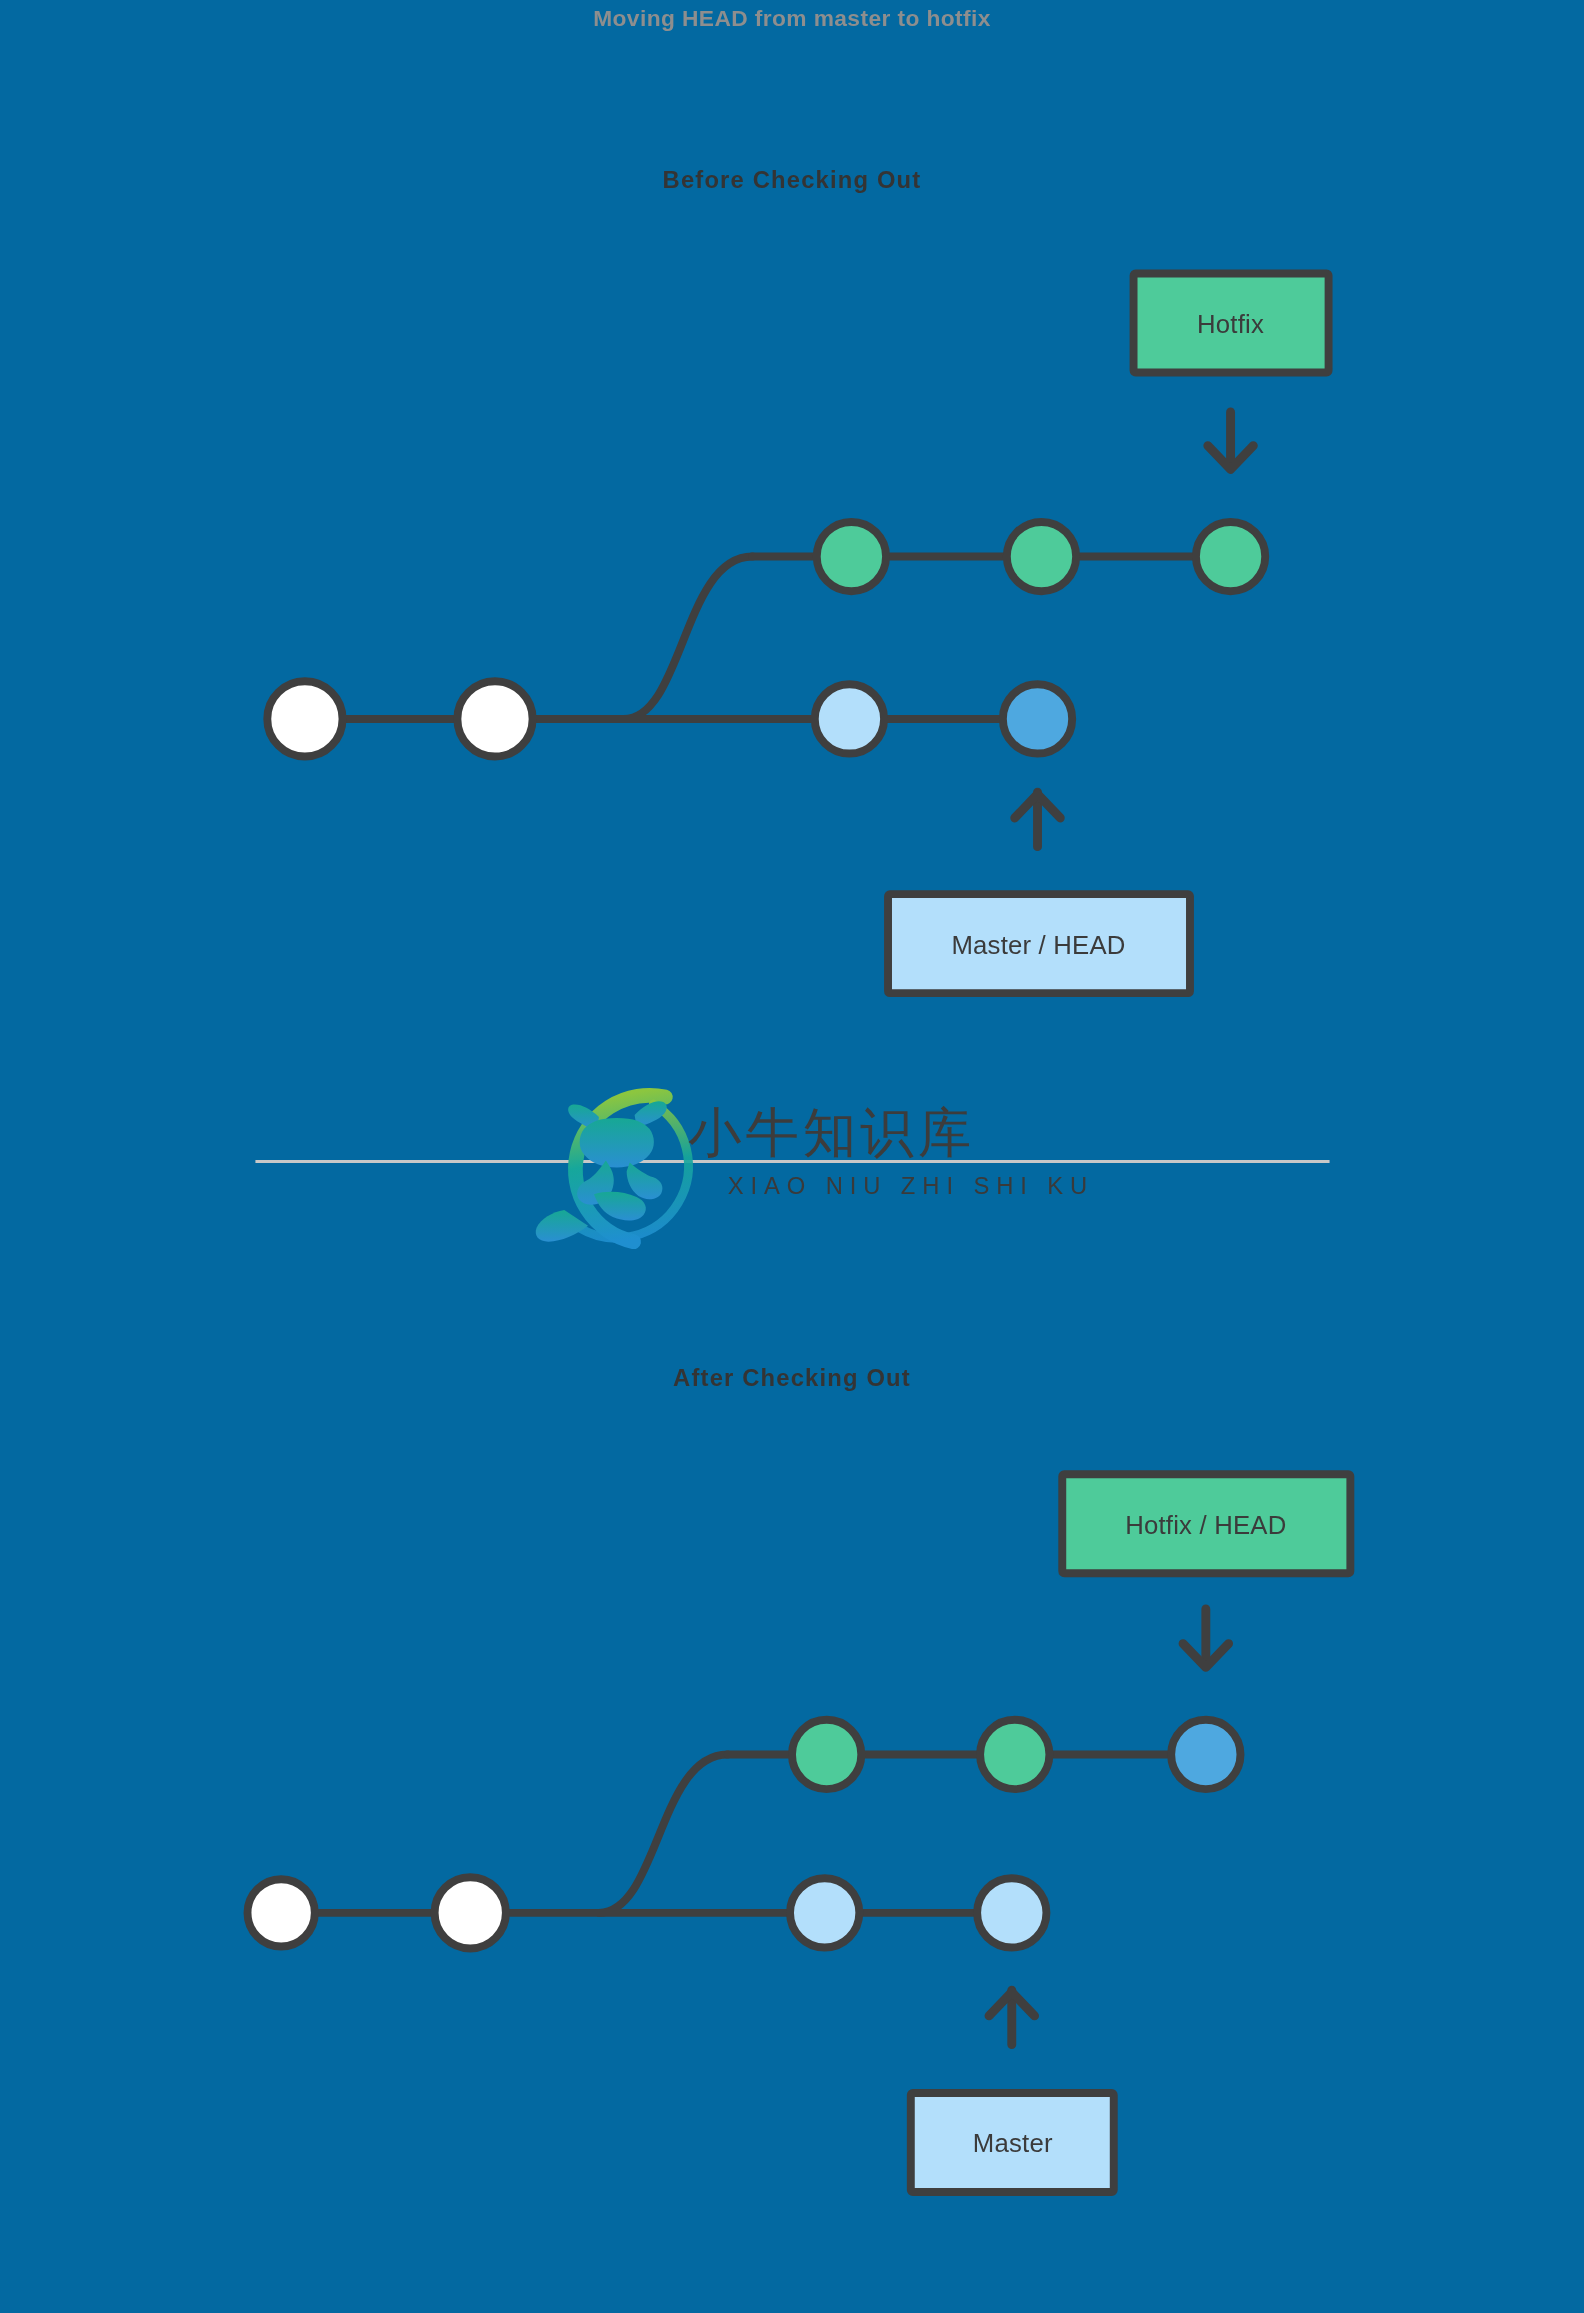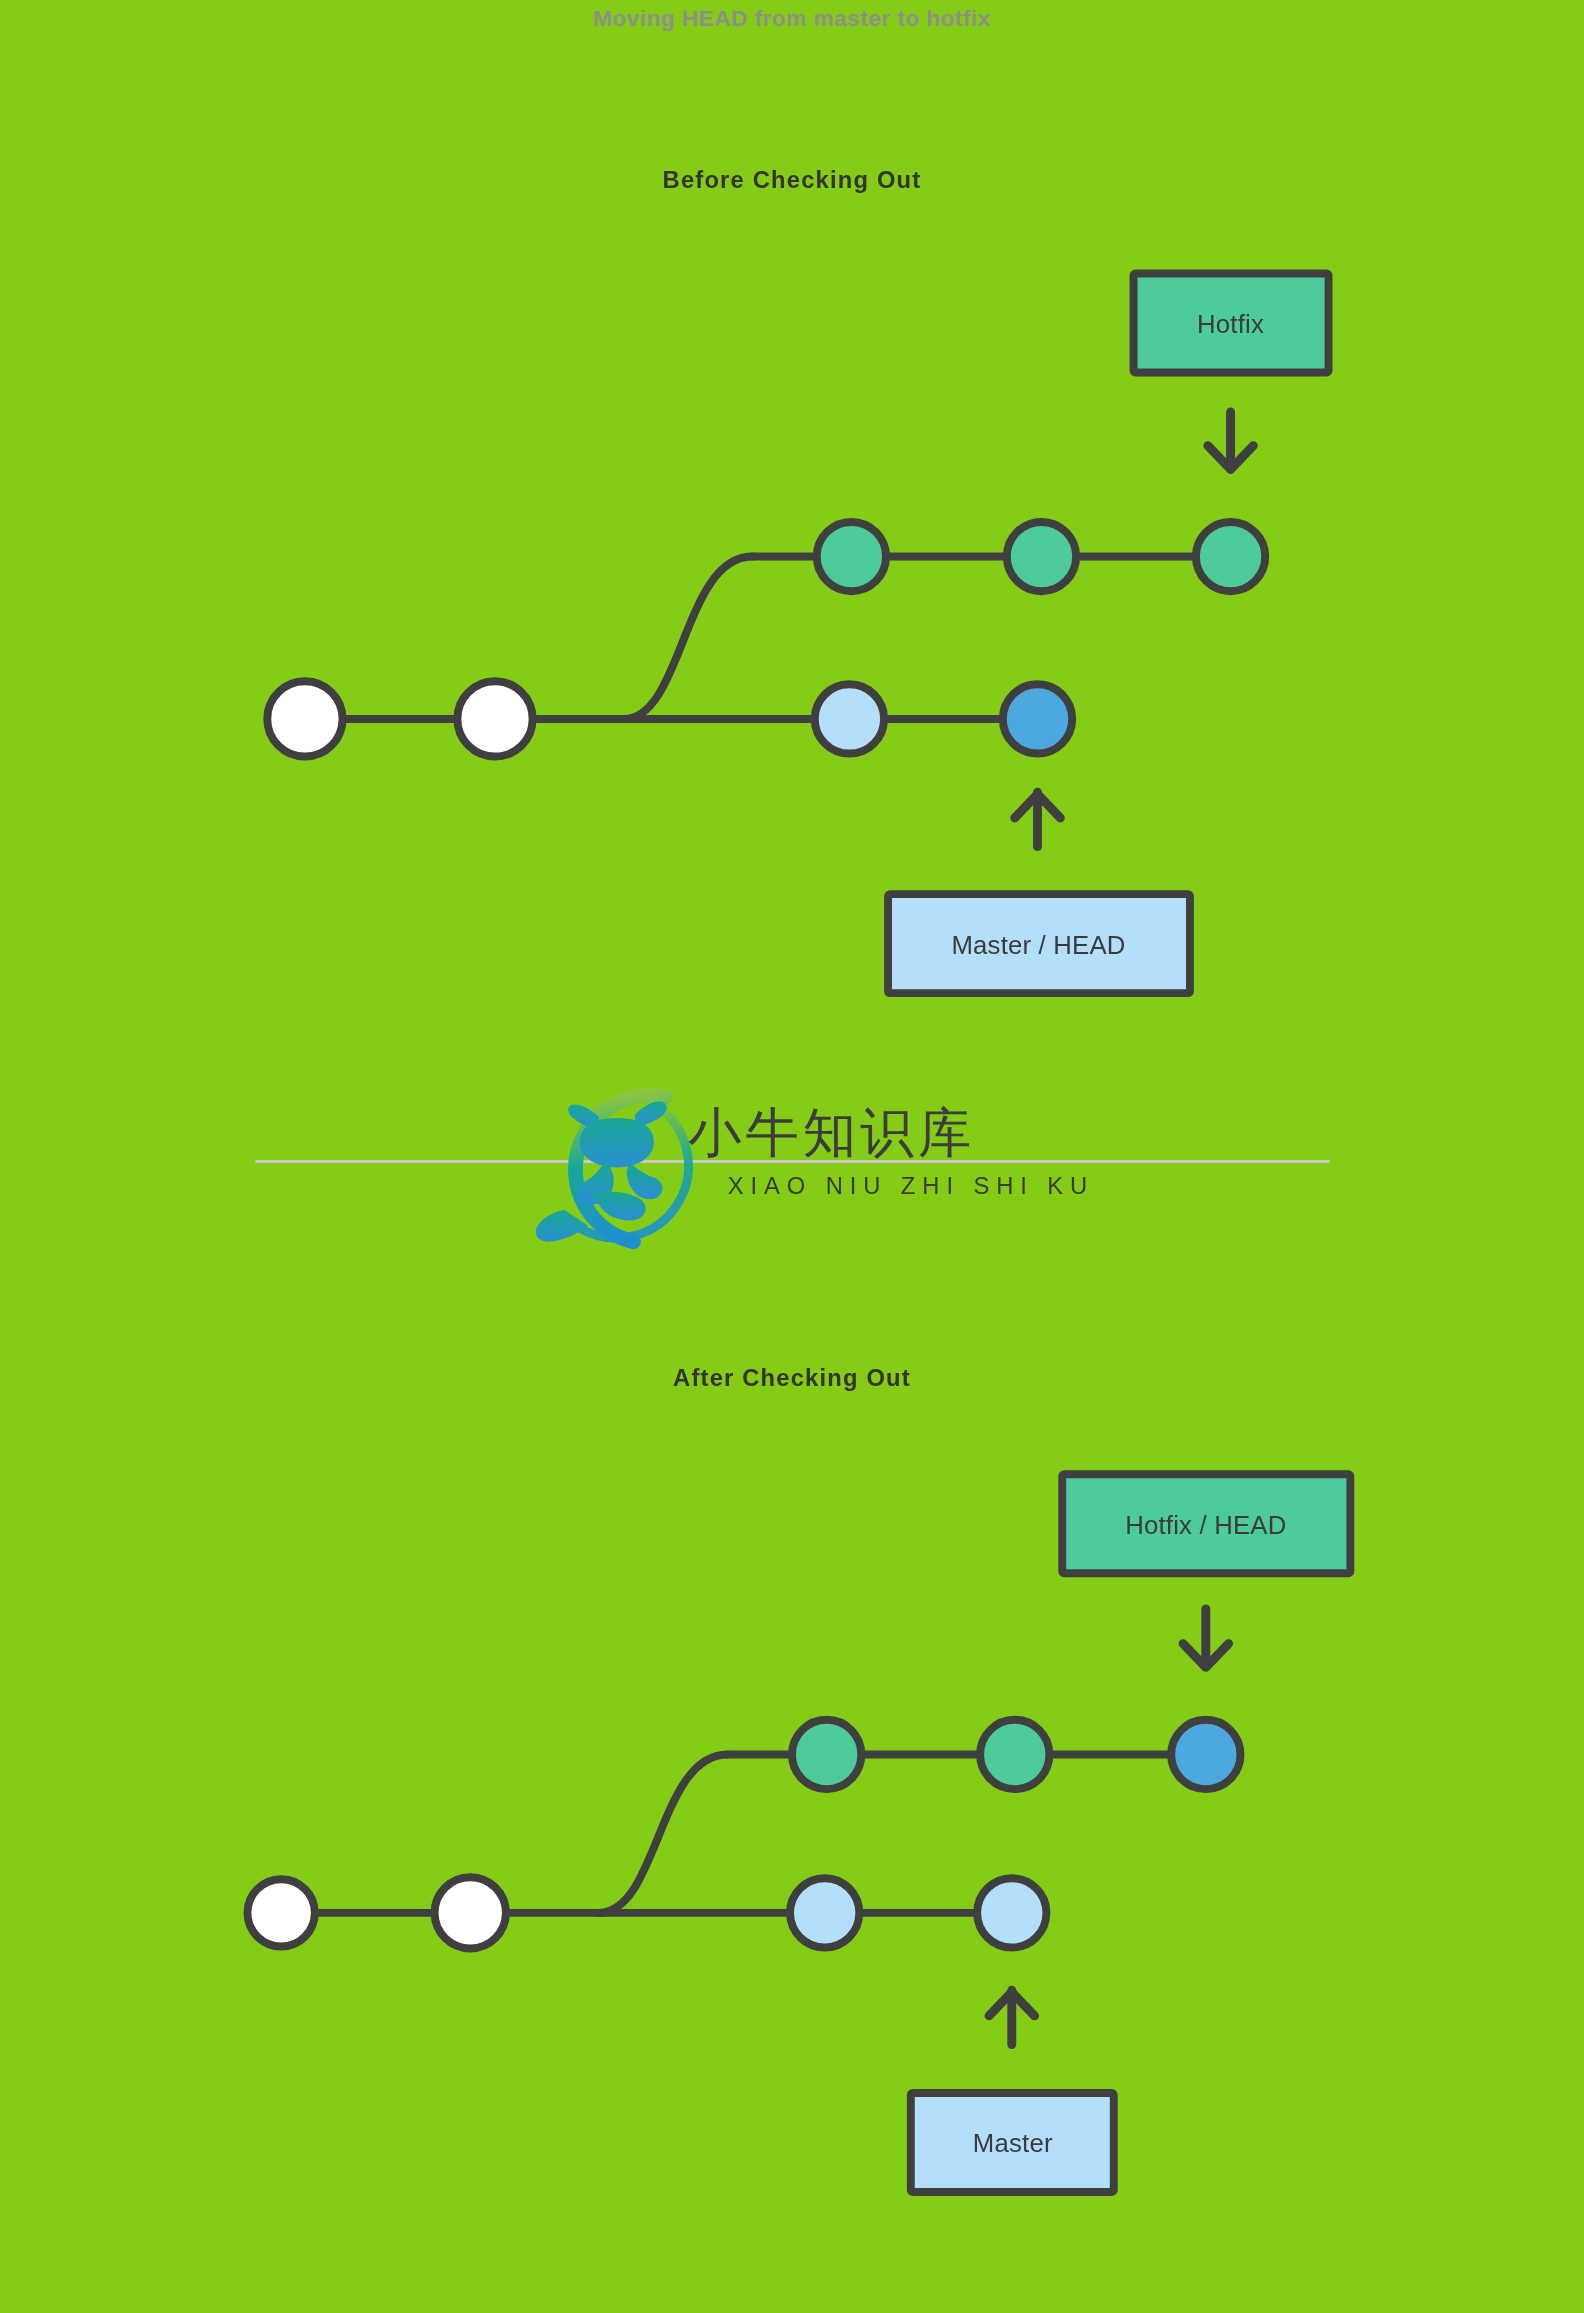--- a/index.html
+++ b/index.html
@@ -14,21 +14,21 @@
     position: relative;
     overflow: hidden;
     font-family: "Liberation Sans", sans-serif;
     -webkit-font-smoothing: antialiased;
   }
   #stage {
     position: absolute;
     left: 0; top: 0;
     width: 1584px;
     height: 2314px;
-    background: #84cc16;
+    background: #0369a1;
   }
   svg.diagram {
     position: absolute;
     left: 0;
     top: 0;
     width: 1584px;
     height: 2314px;
     display: block;
   }
   .title-text {

